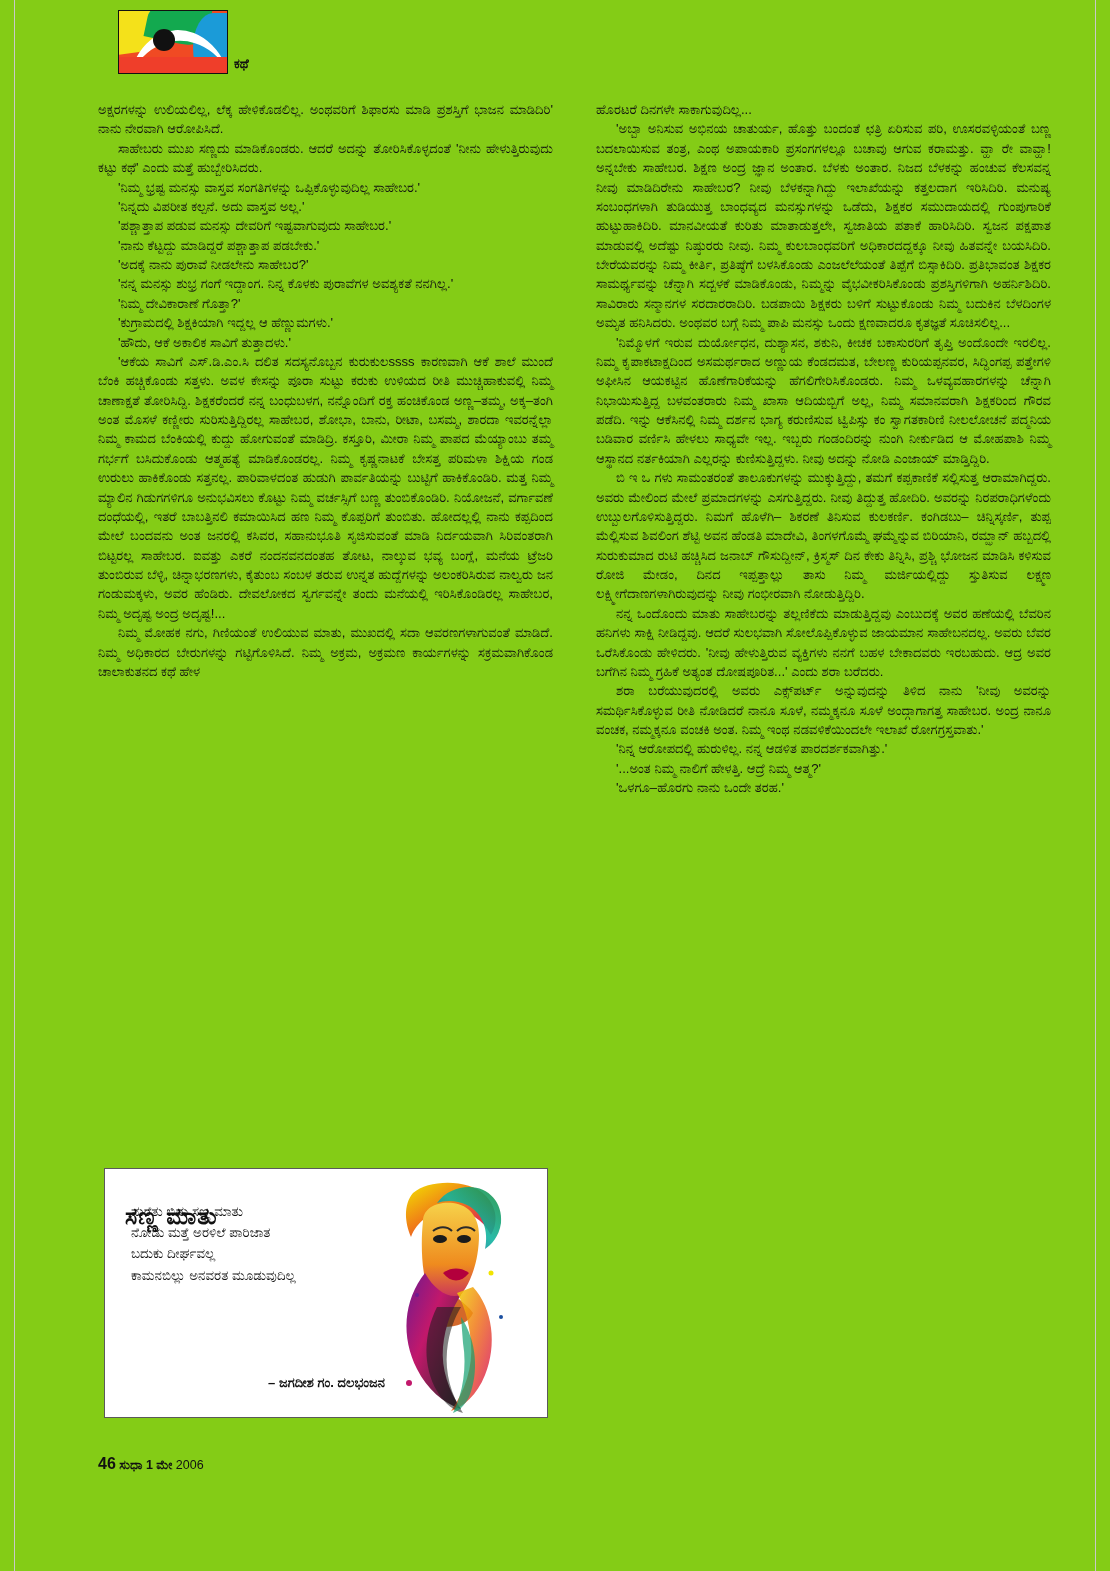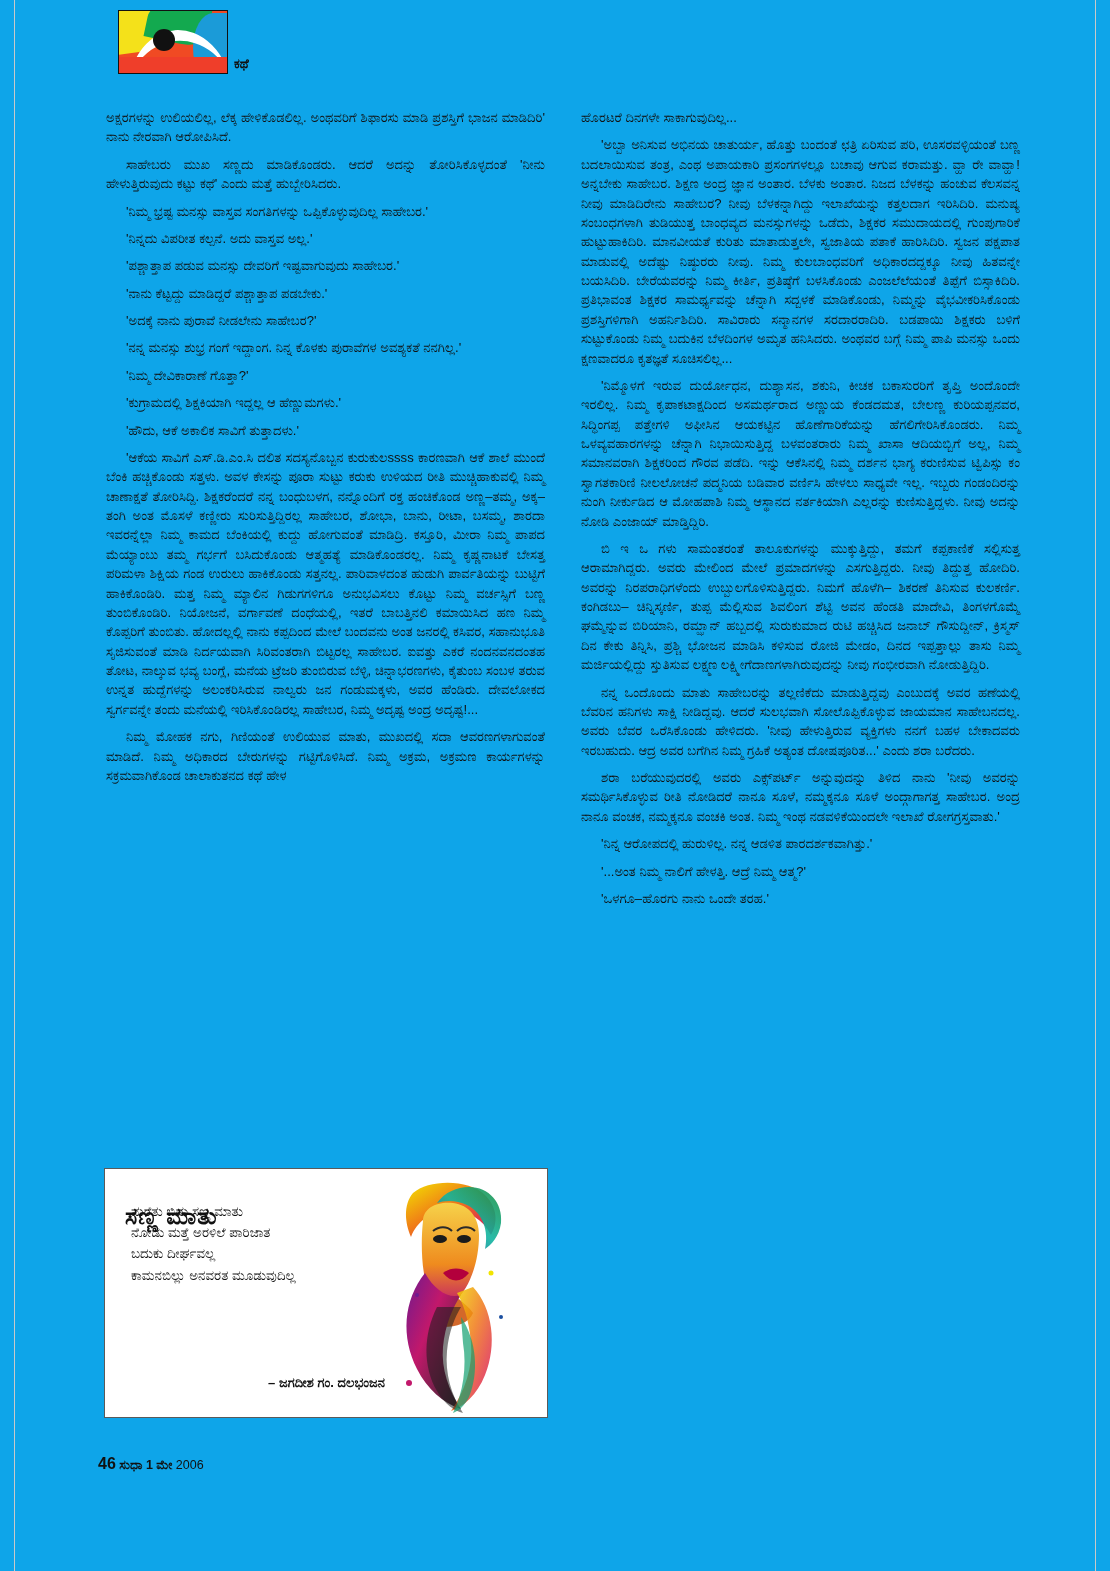--- a/index.html
+++ b/index.html
@@ -7,21 +7,21 @@
     padding: 0;
     background: #ffffff;
   }
   body {
     font-family: "Liberation Sans", sans-serif;
   }
   .page {
     position: relative;
     width: 1110px;
     height: 1571px;
-    background: #0ea5e9;
+    background: #84cc16;
     overflow: hidden;
     box-sizing: border-box;
   }
   
   .page-frame-left {
     position: absolute;
     left: 14px; top: 0; width: 1px; height: 1571px;
     background: #c9c9c9;
   }
   .page-frame-right {
@@ -102,24 +102,24 @@
   .col {
     position: absolute;
     top: 100px;
     width: 455px;
     font-size: 13.1px;
     line-height: 1.48;
     color: #111111;
     text-align: justify;
   }
   .col-left { left: 98px; }
-  .col-right { left: 573px; }
+  .col-right { left: 596px; }
 
   .col p {
-    margin: 8px;
+    margin: 0;
     text-indent: 20px;
   }
   .col p.noindent { text-indent: 0; }
 
   
   .poem-box {
     position: absolute;
     left: 104px;
     top: 1168px;
     width: 444px;

